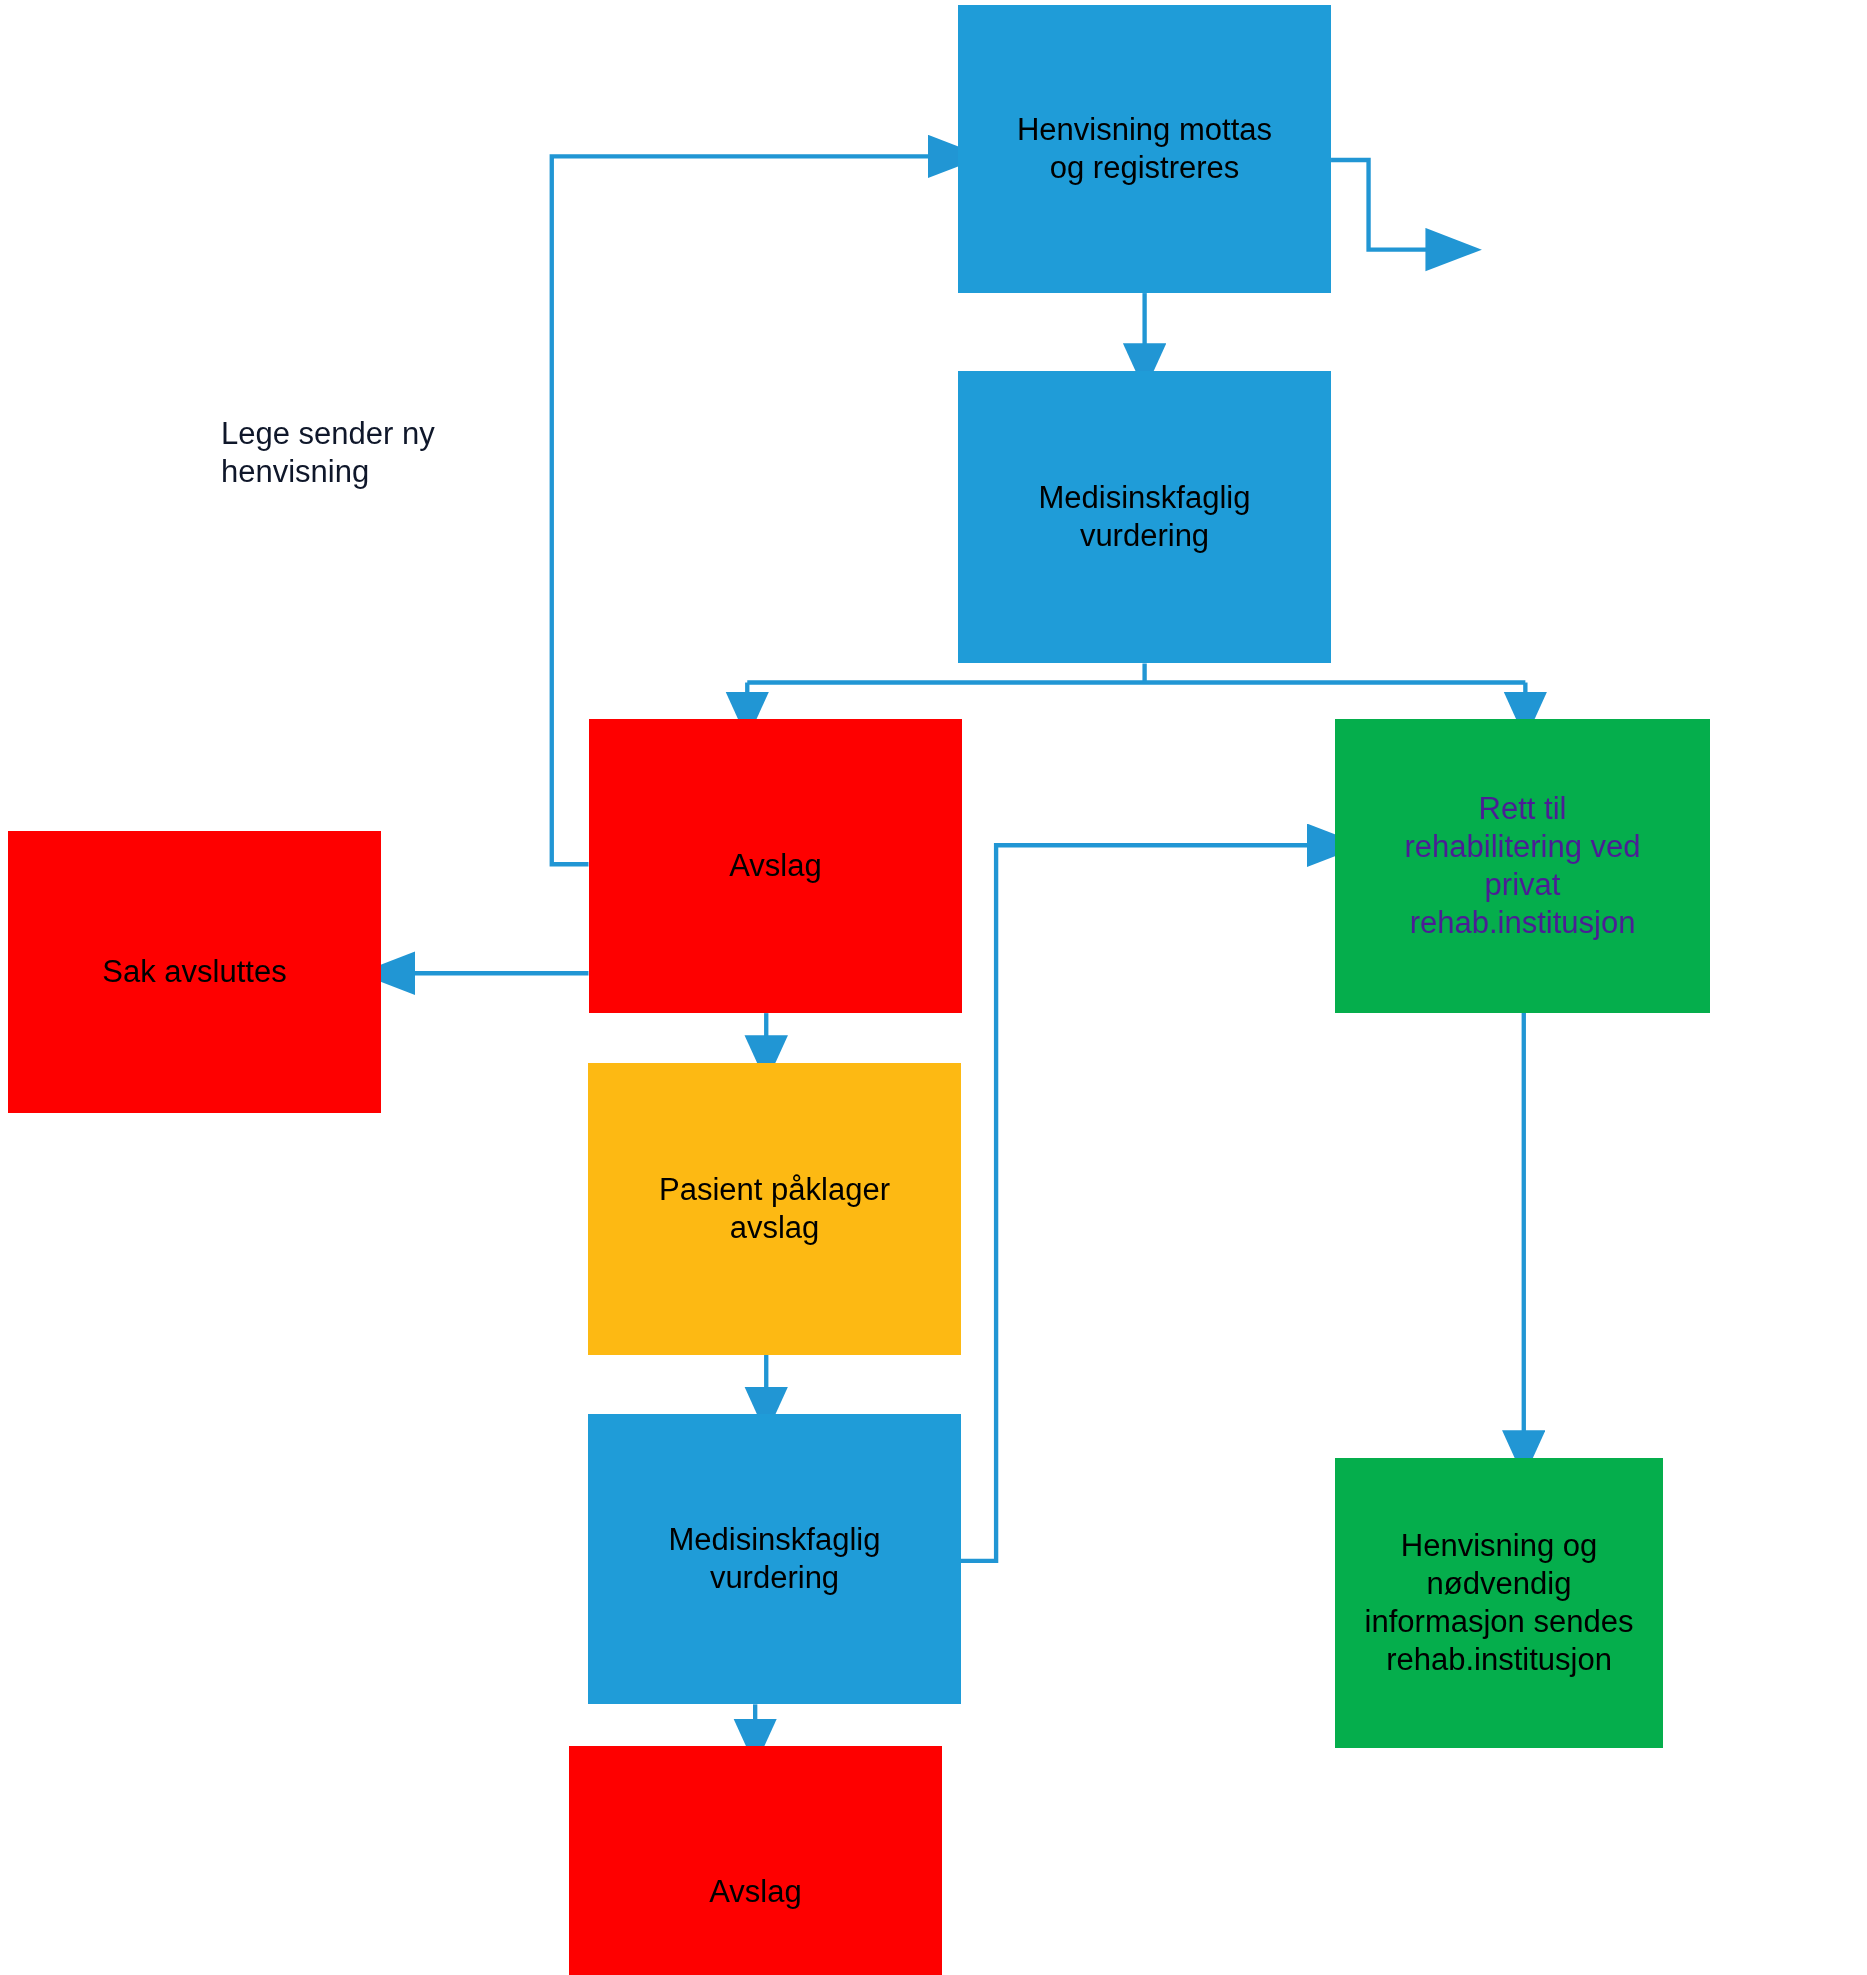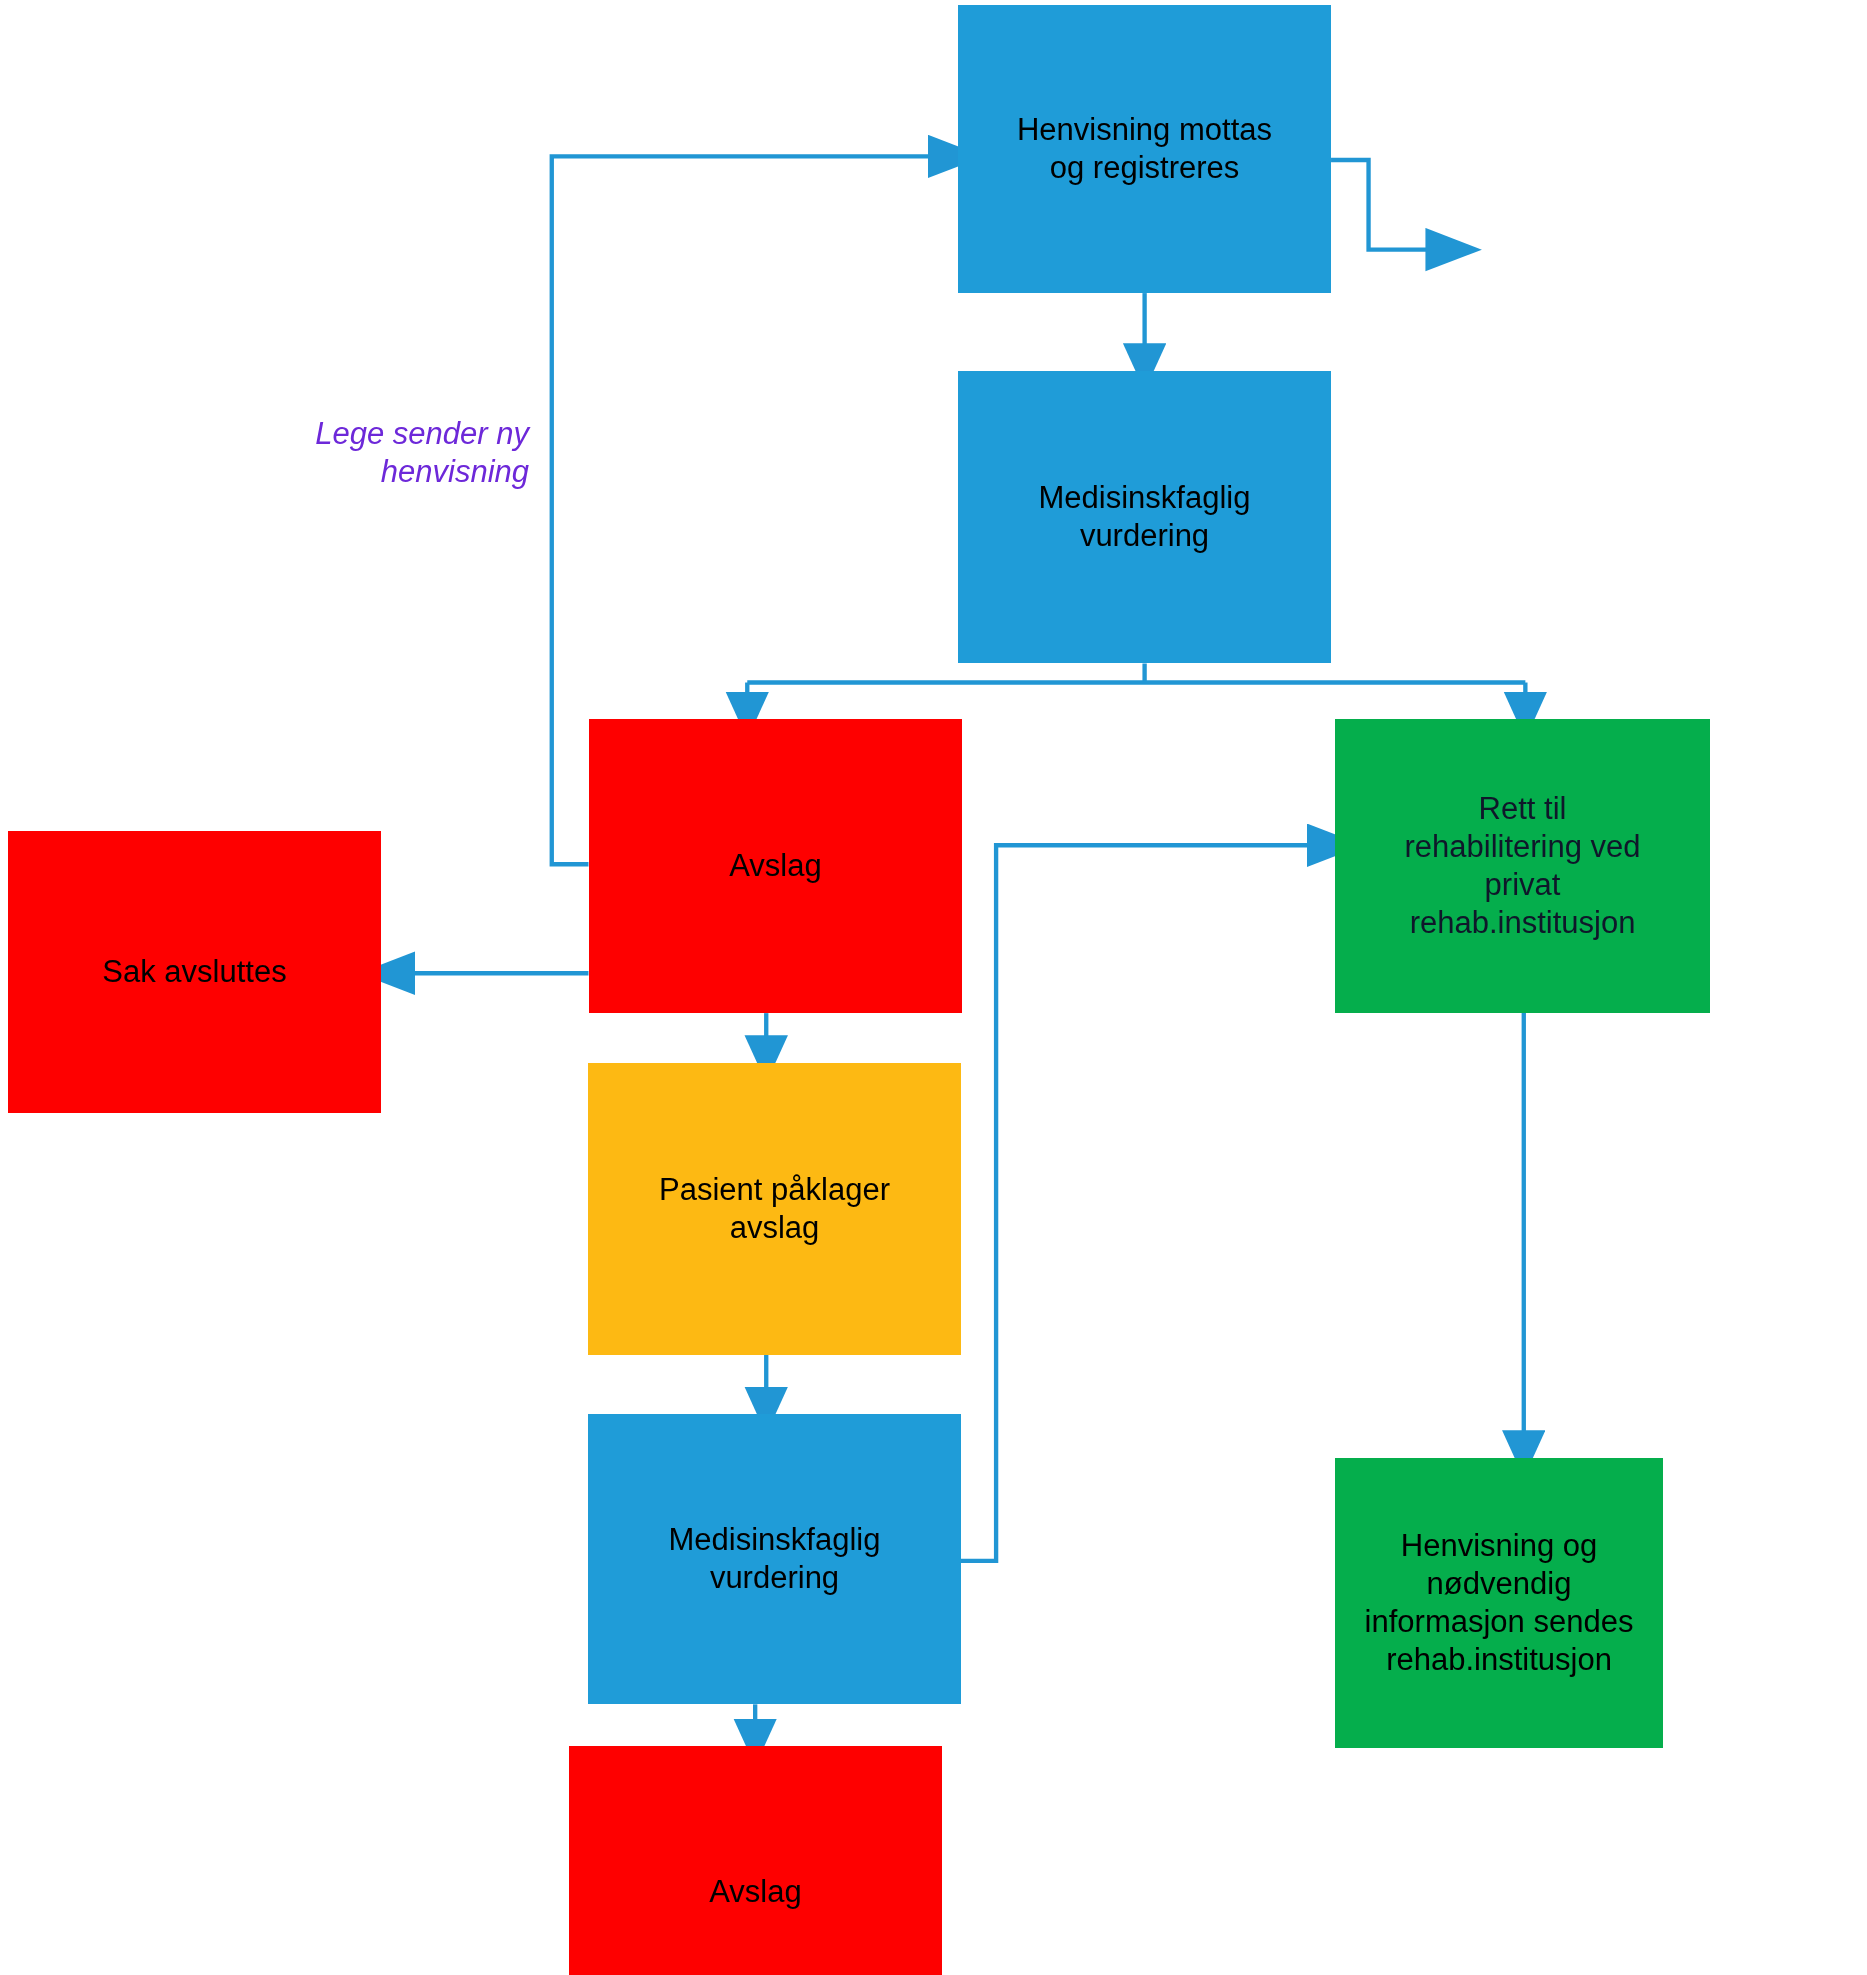--- a/index.html
+++ b/index.html
@@ -21,25 +21,24 @@
     color:#000000;
     line-height:1.22;
     box-sizing:border-box;
     padding:0 7.1px;
     white-space:pre-line;
     font-weight:400;
   }
   .node .lbl{display:block;width:100%;}
   .free-label{
     position:absolute;
-    text-align:right;
-    color:#6d28d9;
+    text-align:left;
+    color:#0f172a;
     line-height:1.22;
     white-space:pre-line;
-    font-style:italic;
   }
   svg.links{
     position:absolute;
     left:0; top:0;
     width:1867px;
     height:2422px;
     pointer-events:none;
   }
 </style>
 </head>
@@ -112,21 +111,21 @@
     <span class="lbl">Henvisning mottas
 og registreres</span>
   </div>
   <div class="node" id="n2" style="left: 958px; top: 371px; width: 373px; height: 292px; background: rgb(31, 156, 216); font-size: 31px; color: rgb(0, 0, 0);">
     <span class="lbl">Medisinskfaglig
 vurdering</span>
   </div>
   <div class="node" id="n3" style="left: 589px; top: 719px; width: 373px; height: 294px; background: rgb(254, 0, 0); font-size: 31px; color: rgb(0, 0, 0);">
     <span class="lbl">Avslag</span>
   </div>
-  <div class="node" id="n4" style="left: 1335px; top: 719px; width: 375px; height: 294px; background: rgb(5, 174, 76); font-size: 31px; color: #0f172a;">
+  <div class="node" id="n4" style="left: 1335px; top: 719px; width: 375px; height: 294px; background: rgb(5, 174, 76); font-size: 31px; color: #4c1d95;">
     <span class="lbl">Rett til
 rehabilitering ved
 privat
 rehab.institusjon</span>
   </div>
   <div class="node" id="n5" style="left: 8px; top: 831px; width: 373px; height: 282px; background: rgb(254, 0, 0); font-size: 31px; color: rgb(0, 0, 0);">
     <span class="lbl">Sak avsluttes</span>
   </div>
   <div class="node" id="n6" style="left: 588px; top: 1063px; width: 373px; height: 292px; background: rgb(253, 185, 19); font-size: 31px; color: rgb(0, 0, 0);">
     <span class="lbl">Pasient påklager

